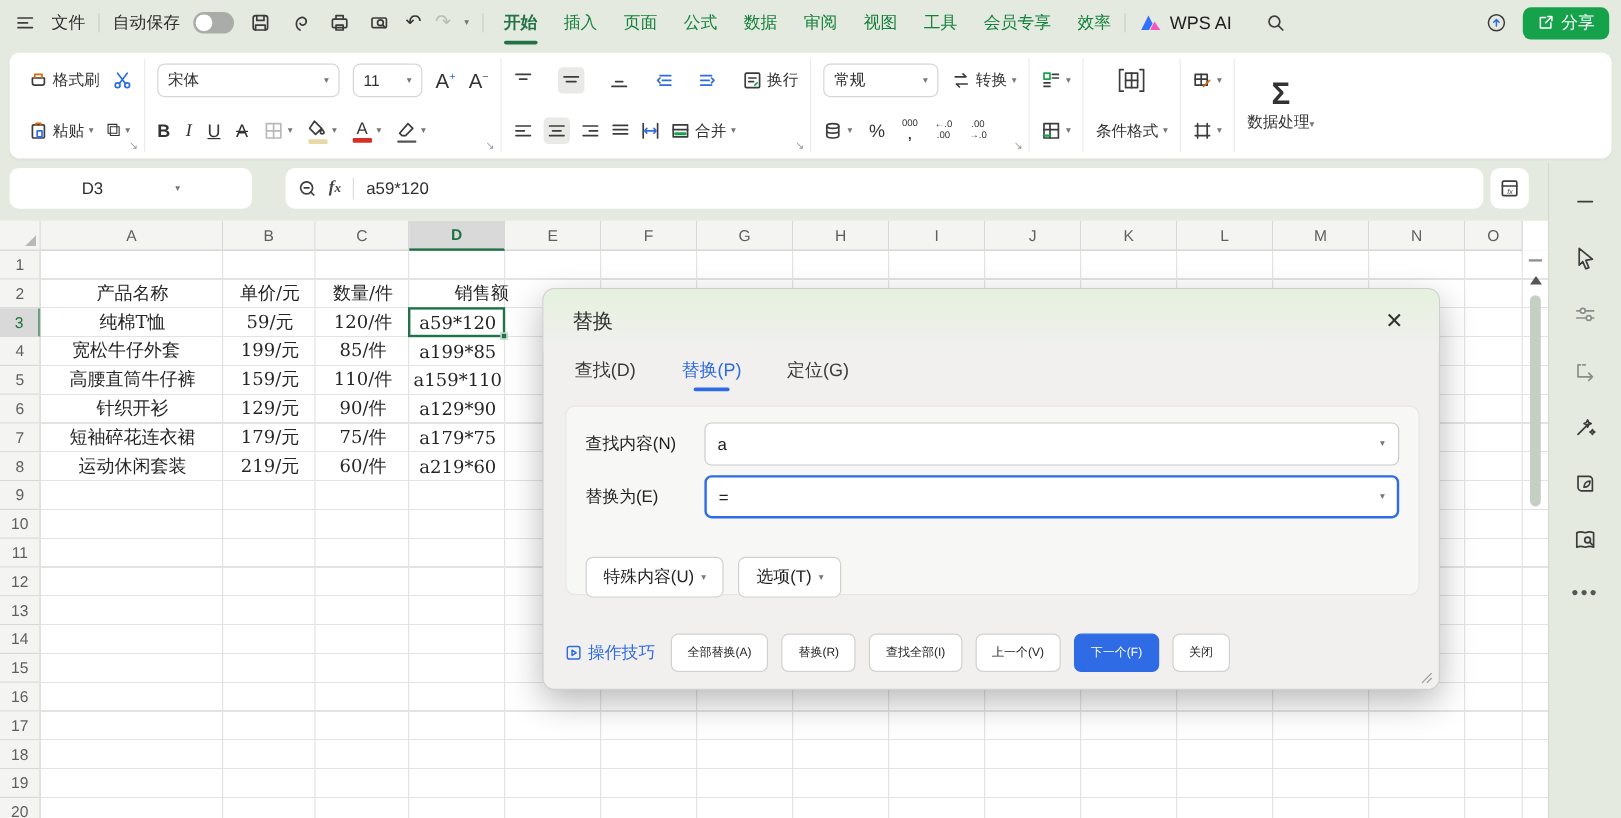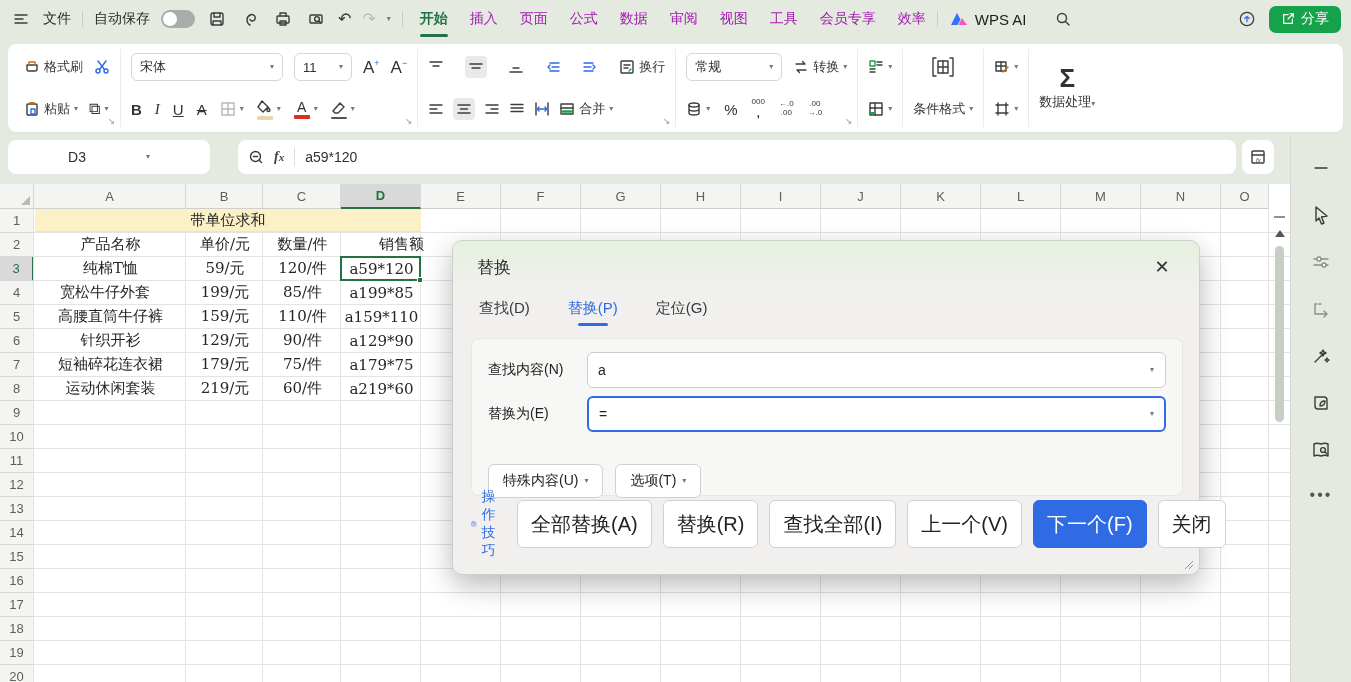--- a/index.html
+++ b/index.html
@@ -17,21 +17,21 @@
   
   .topbar{position:absolute;left:0;top:0;width:1351px;height:38px;display:flex;align-items:center;padding:0 10px;gap:11px;font-size:14px}
   .vsep{width:1px;height:16px;background:#c9cfc6}
   .tb-item{display:flex;align-items:center;gap:5px;color:#2c2c2c}
   .toggle{width:34px;height:18px;border-radius:9px;background:#a9aca8;position:relative}
   .toggle::after{content:"";position:absolute;left:2px;top:2px;width:14px;height:14px;border-radius:50%;background:#fff}
   .tico{width:22px;height:22px;display:flex;align-items:center;justify-content:center}
   .glyph{font-size:16px;color:#333;line-height:1}
   .glyph.dis{color:#b8bcb6}
   .tabs{display:flex;gap:22px;margin-left:6px}
-  .tab{color:#a21caf;position:relative;cursor:default;white-space:nowrap}
+  .tab{color:#15803d;position:relative;cursor:default;white-space:nowrap}
   .tab.active{color:var(--green);font-weight:bold}
   .tab.active::after{content:"";position:absolute;left:0;right:0;bottom:-9px;height:3px;border-radius:2px;background:var(--green)}
   .wpsai{display:flex;align-items:center;gap:6px;font-size:15px;color:#1d1d1d}
   .sharebtn{display:flex;align-items:center;gap:6px;background:var(--share);color:#fff;border:none;border-radius:7px;height:27px;padding:0 12px;font-size:14px}
   .spacer{flex:1}
   
   .ribbon{position:absolute;left:8px;top:44px;width:1335px;height:88px;background:var(--card);border-radius:8px;display:flex;padding:5px 6px;box-shadow:0 1px 2px rgba(0,0,0,.04)}
   .rgroup{display:flex;flex-direction:column;justify-content:space-between;padding:2px 10px;position:relative}
   .rgroup+.rgroup{border-left:1px solid #ececea}
   .rrow{display:flex;align-items:center;gap:11px;height:32px}
@@ -87,21 +87,21 @@
   .frow{display:flex;align-items:center;margin-bottom:8px}
   .flabel{width:99px;font-size:14px;color:#222}
   .combo{position:relative;flex:1;height:36px}
   .combo input{width:100%;height:100%;border:1px solid #cccccb;border-radius:6px;background:#fff;padding:0 30px 0 10px;font-size:14px;font-family:"Liberation Sans",sans-serif;color:#222;outline:none}
   .combo.focus input{border:2px solid var(--blue)}
   .combo .cchev{position:absolute;right:12px;top:50%;transform:translateY(-50%)}
   .dbtnrow{display:flex;gap:12px;margin-top:32px}
   .dbtn{display:flex;align-items:center;gap:6px;background:#fff;border:1px solid #d2d1cf;border-radius:6px;height:34px;padding:0 14px;font-size:14px;color:#222;font-family:"Liberation Sans",sans-serif}
   .dlg-foot{position:absolute;left:18px;right:18px;bottom:14px;display:flex;align-items:center;gap:11px}
   .tips{display:flex;align-items:center;gap:5px;color:var(--blue);font-size:14px;margin-right:2px}
-  .fbtn{background:#fff;border:1px solid #d2d1cf;border-radius:6px;height:48px;padding:0 13px;font-size:20px;color:#222;white-space:nowrap;font-family:"Liberation Sans",sans-serif}
+  .fbtn{background:#fff;border:1px solid #d2d1cf;border-radius:6px;height:32px;padding:0 13px;font-size:10px;color:#222;white-space:nowrap;font-family:"Liberation Sans",sans-serif}
   .fbtn.primary{background:var(--blue);border-color:var(--blue);color:#fff}
   .resize{position:absolute;right:5px;bottom:4px}
 </style>
 </head>
 <body>
 
 <div class="topbar">
   <span class="tico">
       <svg class="mi" viewBox="0 0 16 16">
         <path d="M2 4h12M2 8h8M2 12h12"></path>
@@ -517,21 +517,20 @@
     <div class="vline" style="left: 580px;"></div>
     <div class="vline" style="left: 660px;"></div>
     <div class="vline" style="left: 740px;"></div>
     <div class="vline" style="left: 820px;"></div>
     <div class="vline" style="left: 900px;"></div>
     <div class="vline" style="left: 980px;"></div>
     <div class="vline" style="left: 1060px;"></div>
     <div class="vline" style="left: 1140px;"></div>
     <div class="vline" style="left: 1220px;"></div>
     <div class="vline" style="left: 1268px;"></div>
-    <div class="cell title" style="left: 35px; top: 25px; width: 386px; height: 23px;">带单位求和</div>
     <div class="cell" style="left: 35px; top: 49px; width: 151px; height: 23px;">产品名称</div>
     <div class="cell" style="left: 187px; top: 49px; width: 76px; height: 23px; text-align: right;">单价/元</div>
     <div class="cell" style="left: 264px; top: 49px; width: 77px; height: 23px;">数量/件</div>
     <div class="cell" style="left: 342px; top: 49px; width: 79px; height: 23px; margin-left: 20px;">销售额</div>
     <div class="cell" style="left: 35px; top: 73px; width: 151px; height: 23px;">纯棉T恤</div>
     <div class="cell" style="left: 187px; top: 73px; width: 76px; height: 23px;">59/元</div>
     <div class="cell" style="left: 264px; top: 73px; width: 77px; height: 23px;">120/件</div>
     <div class="cell" style="left: 342px; top: 73px; width: 79px; height: 23px;">a59*120</div>
     <div class="cell" style="left: 35px; top: 97px; width: 140px; height: 23px;">宽松牛仔外套</div>
     <div class="cell" style="left: 187px; top: 97px; width: 76px; height: 23px;">199/元</div>

